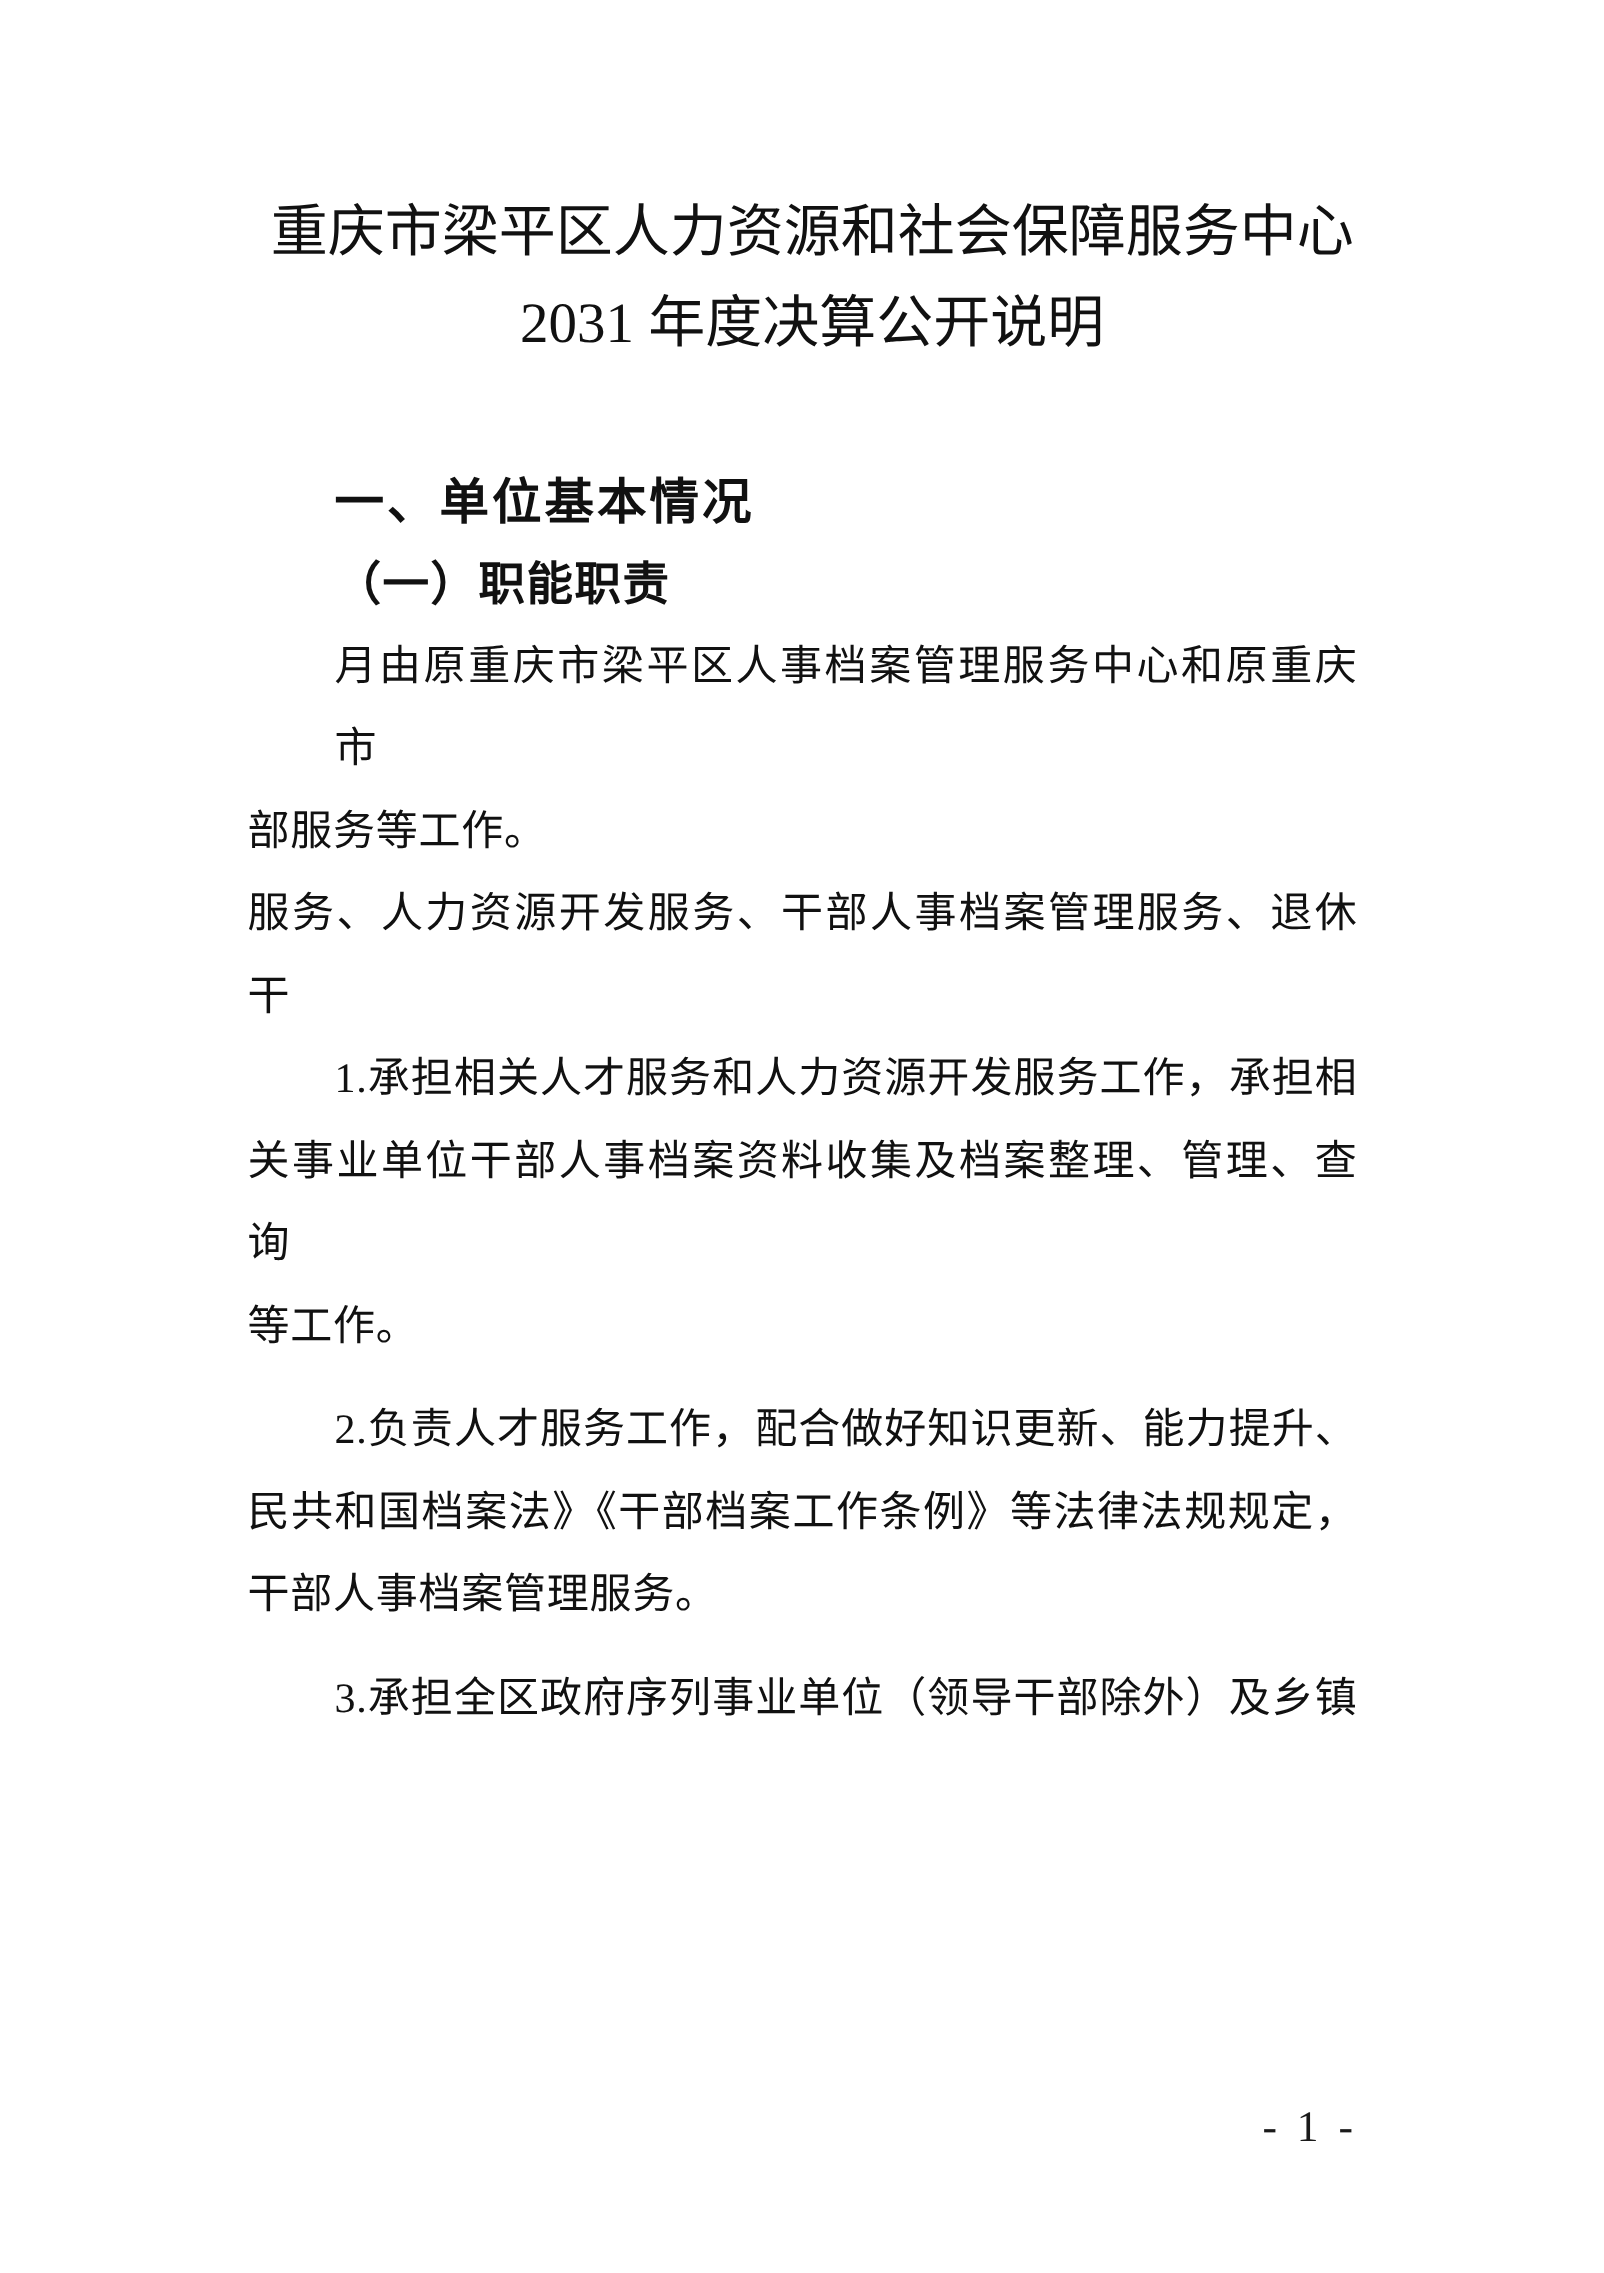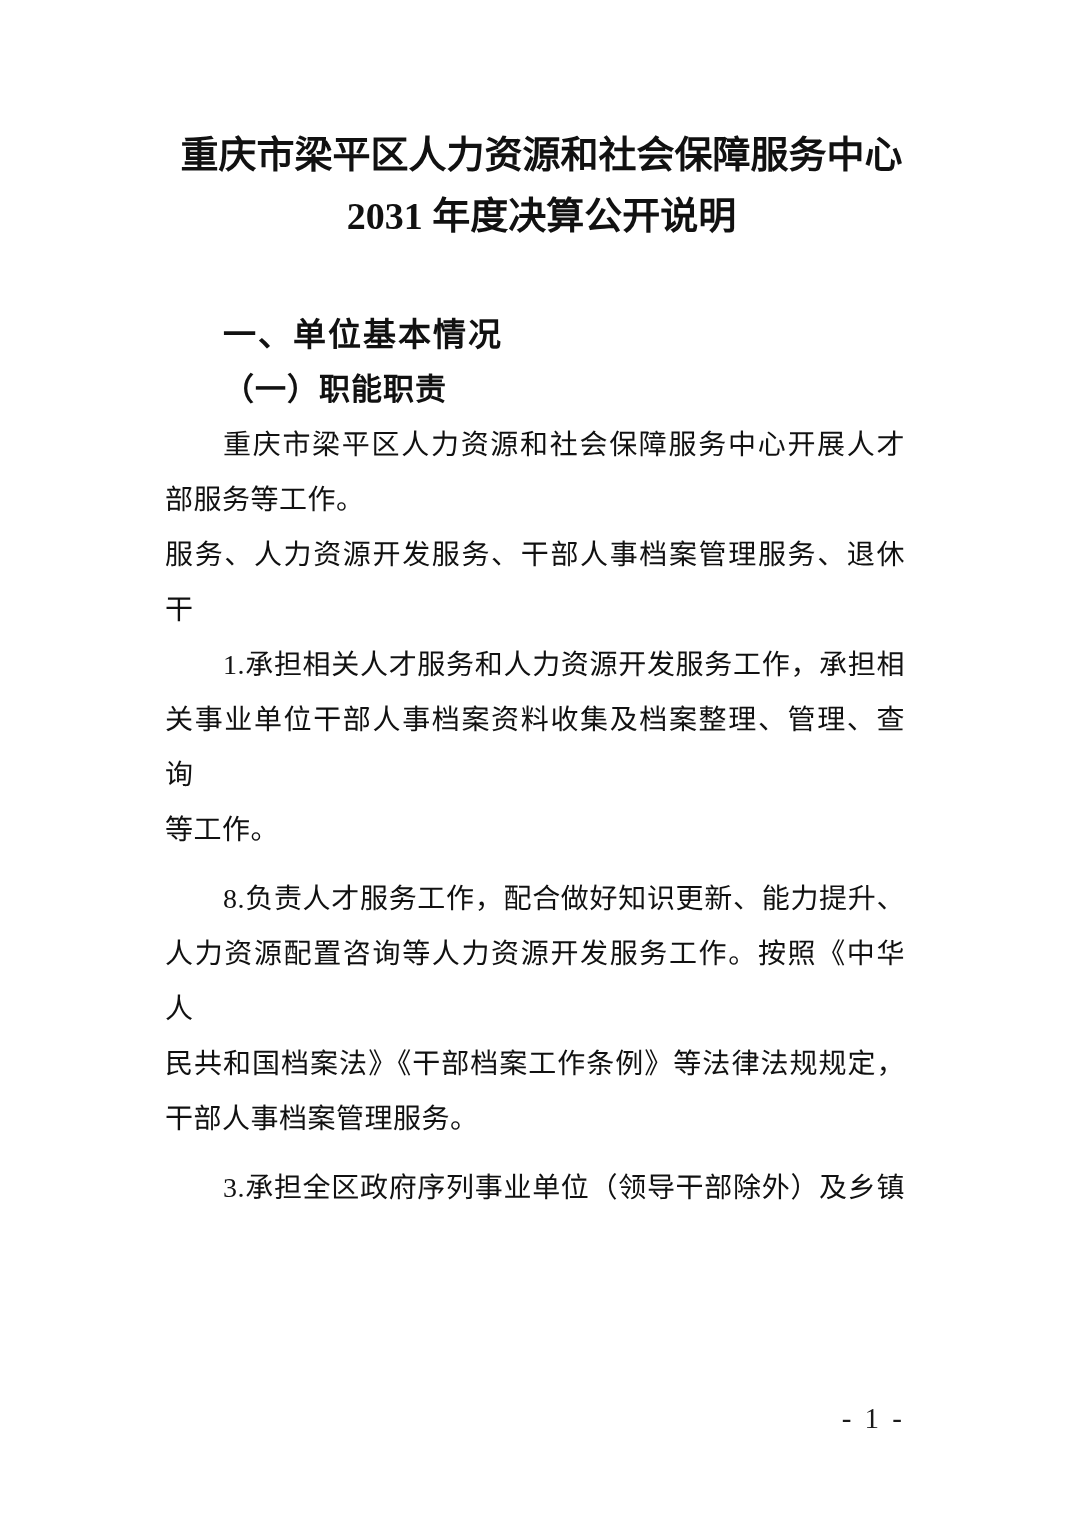--- a/index.html
+++ b/index.html
@@ -19,21 +19,21 @@
   
   .title-block {
     position: absolute;
     top: 125px;
     left: 0;
     width: 100%;
     text-align: center;
   }
   .title-line {
     font-size: 38px;
-    font-weight: 700;
+    font-weight: 400;
     line-height: 61px;
     letter-spacing: 0px;
     white-space: nowrap;
     padding-left: 14px;
   }
   
   .content {
     position: absolute;
     top: 307px;
     left: 165px;
@@ -96,34 +96,33 @@
   </div>
 
   <div class="content">
 
     <div class="h1">一、单位基本情况</div>
 
 
     <div class="h2">（一）职能职责</div>
 
     <div>
-      <div class="line indent">重庆市梁平区人力资源和社会保障服务中心开展人才</div>
+      <div class="line indent">月由原重庆市梁平区人事档案管理服务中心和原重庆市</div>
       <div class="line end">部服务等工作。</div>
       <div class="line">服务、人力资源开发服务、干部人事档案管理服务、退休干</div>
     </div>
 
     <div>
       <div class="line indent">1.承担相关人才服务和人力资源开发服务工作，承担相</div>
       <div class="line">关事业单位干部人事档案资料收集及档案整理、管理、查询</div>
       <div class="line end">等工作。</div>
     </div>
 
     <div class="para-gap">
-      <div class="line indent">8.负责人才服务工作，配合做好知识更新、能力提升、</div>
-      <div class="line">人力资源配置咨询等人力资源开发服务工作。按照《中华人</div>
+      <div class="line indent">2.负责人才服务工作，配合做好知识更新、能力提升、</div>
       <div class="line">民共和国档案法》《干部档案工作条例》等法律法规规定，</div>
       <div class="line end">干部人事档案管理服务。</div>
     </div>
 
     <div class="para-gap">
       <div class="line indent">3.承担全区政府序列事业单位（领导干部除外）及乡镇</div>
 
     </div>
 
   </div>

